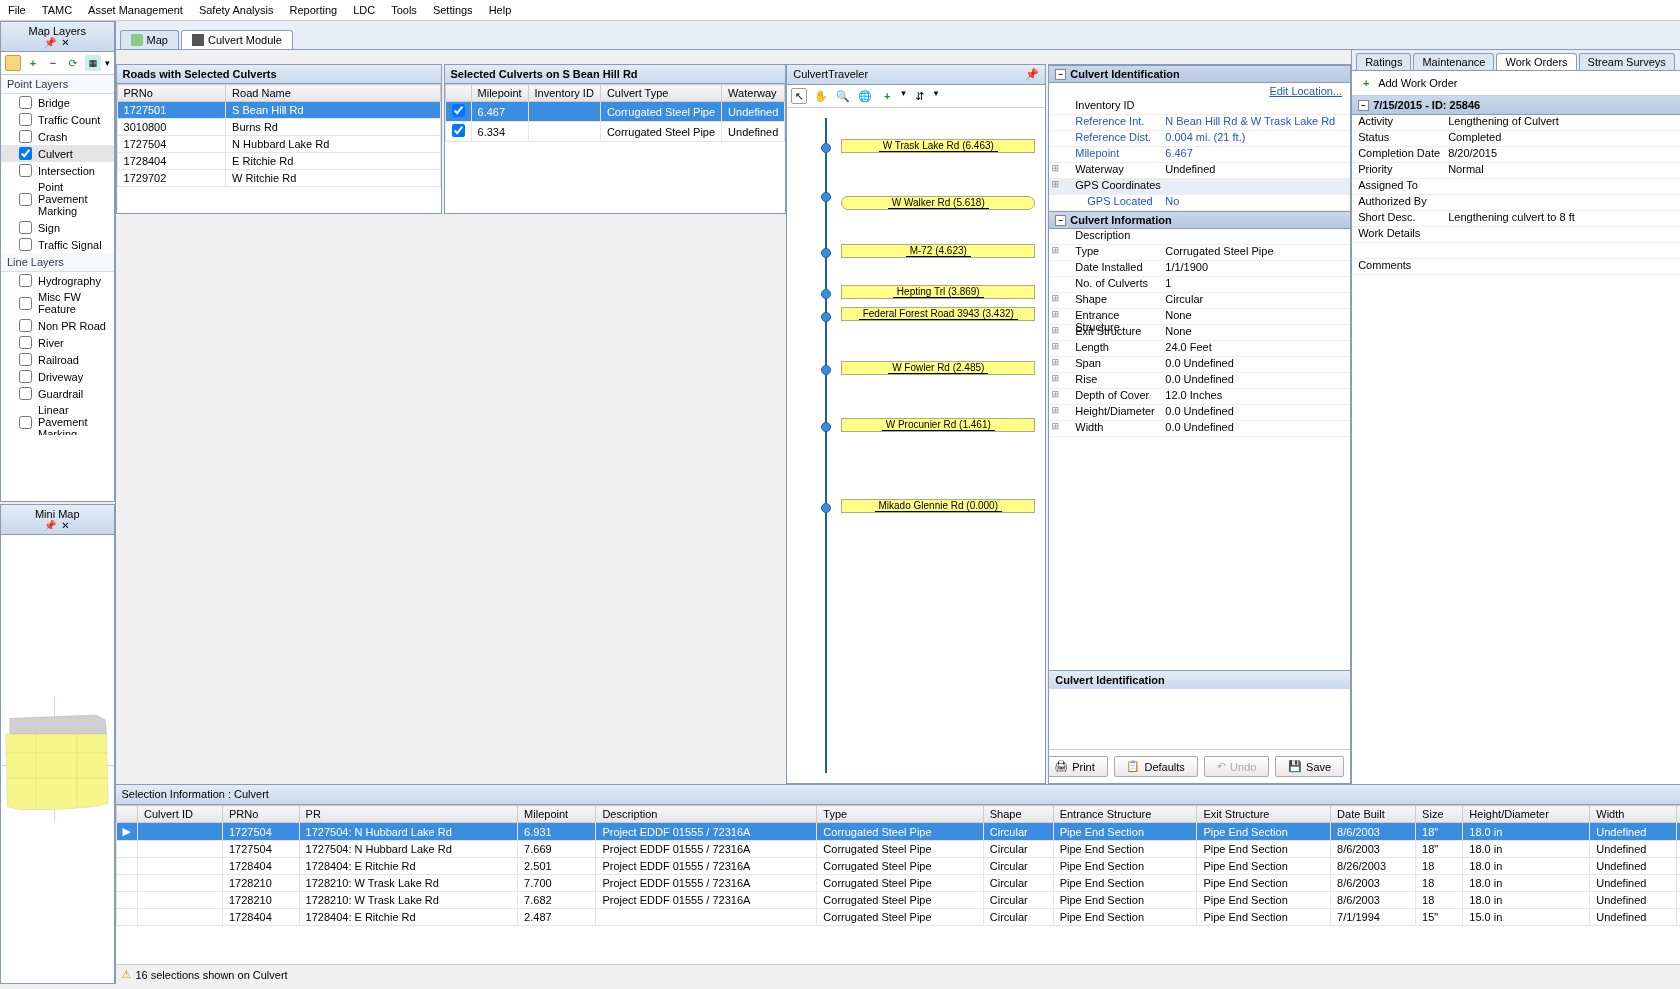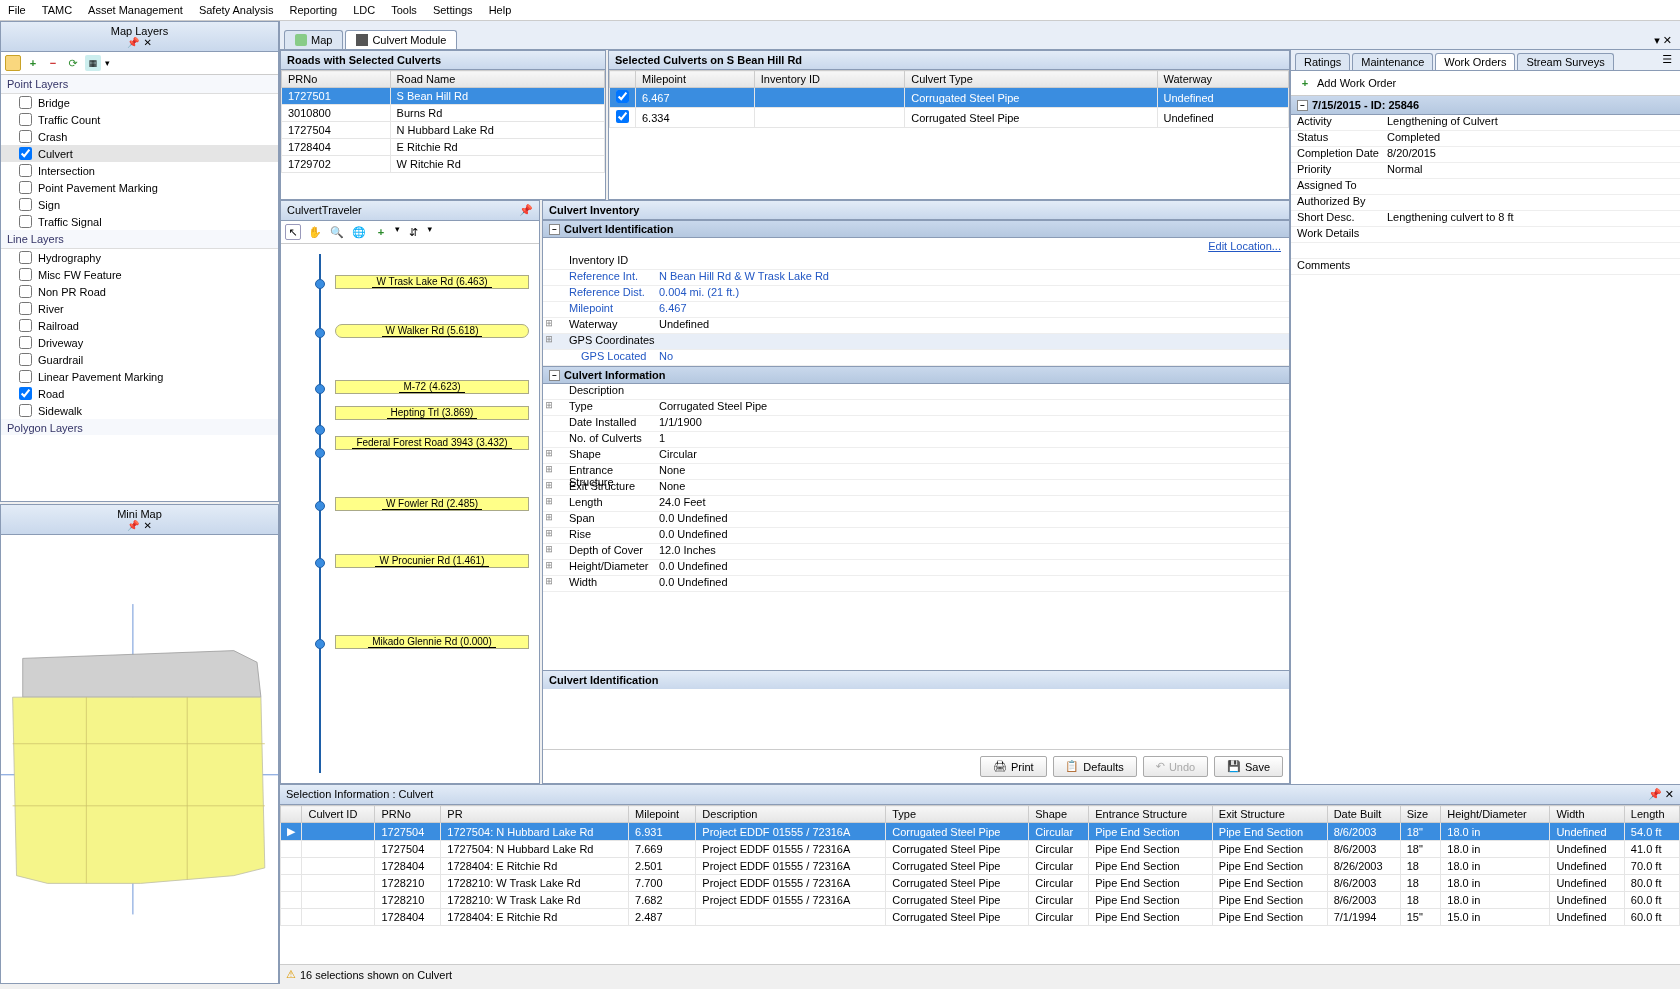--- a/index.html
+++ b/index.html
@@ -22,21 +22,21 @@
 .ic-del { color:#c33; font-weight:bold; }
 .ic-ref { color:#2a8a2a; }
 
 .section-title { padding: 3px 6px; font-weight: normal; color: #336; background: #f6f8fc; border-bottom: 1px solid #ddd; }
 .layer-item { display: flex; align-items: center; gap: 6px; padding: 2px 4px 2px 18px; }
 .layer-item input { margin: 0; }
 .layer-item.sel { background:#e5e5e5; }
 
 .minimap-body { flex:1; background:#fff; border:1px solid #8a9bb5; border-top:none; position:relative; }
 
-.center-col { flex:1; display:flex; flex-direction:column; }
+.center-col { flex:1; display:flex; flex-direction:row;margin-top:14px; }
 
 .tabstrip { background:#e8eef7; border-bottom:1px solid #8a9bb5; padding:9px 4px 0; display:flex; gap:2px; align-items:flex-end; position:relative; }
 .tab { padding:3px 10px; background:#dce6f3; border:1px solid #8a9bb5; border-bottom:none; border-radius:3px 3px 0 0; cursor:pointer; display:flex; gap:4px; align-items:center; }
 .tab.active { background:#fff; font-weight:normal; }
 .tab-ic { width:12px; height:12px; display:inline-block; }
 .tabstrip .ctrls { margin-left:auto; padding:0 4px 2px; }
 
 .upper-split { display:flex; height:150px; }
 .roads-panel, .selculv-panel { flex:1; border:1px solid #8a9bb5; display:flex; flex-direction:column; background:#fff; }
 .roads-panel { margin-right:2px; flex:0 0 326px; }
@@ -319,38 +319,37 @@
               <span class="ic ic-add">+</span>
               <span style="font-size:9px;">▾</span>
               <span class="ic">⇵</span>
               <span style="font-size:9px;">▾</span>
             </div>
             <div class="traveler-canvas" id="traveler-canvas">
               <div class="road-line"></div>
             <div class="road-node" style="top:35px;"></div>
                 <div class="road-lbl" style="top:31px;"><span class="rl">W Trask Lake Rd (6.463)</span></div>
                 <div class="road-node" style="top:84px;"></div>
-                <div class="road-lbl" style="top:80px;border-radius:7px;"><span class="rl">W Walker Rd (5.618)</span></div>
+                <div class="road-lbl" style="top:88px;border-radius:7px;"><span class="rl">W Walker Rd (5.618)</span></div>
                 <div class="road-node" style="top:140px;"></div>
                 <div class="road-lbl" style="top:136px;"><span class="rl">M-72 (4.623)</span></div>
                 <div class="road-node" style="top:181px;"></div>
-                <div class="road-lbl" style="top:162px;"><span class="rl">Hepting Trl (3.869)</span></div>
+                <div class="road-lbl" style="top:177px;"><span class="rl">Hepting Trl (3.869)</span></div>
                 <div class="road-node" style="top:204px;"></div>
-                <div class="road-lbl" style="top:192px;"><span class="rl">Federal Forest Road 3943 (3.432)</span></div>
+                <div class="road-lbl" style="top:199px;"><span class="rl">Federal Forest Road 3943 (3.432)</span></div>
                 <div class="road-node" style="top:257px;"></div>
                 <div class="road-lbl" style="top:253px;"><span class="rl">W Fowler Rd (2.485)</span></div>
                 <div class="road-node" style="top:314px;"></div>
                 <div class="road-lbl" style="top:310px;"><span class="rl">W Procunier Rd (1.461)</span></div>
                 <div class="road-node" style="top:395px;"></div>
                 <div class="road-lbl" style="top:391px;"><span class="rl">Mikado Glennie Rd (0.000)</span></div>
               </div>
           </div>
 
           <div class="inv-panel">
-            <div class="inv-title">Culvert Inventory</div>
             <div style="flex:1; overflow-y:scroll;">
               <div class="inv-sect">
                   <span class="sq" style="background:#fff;border:1px solid #888;font-size:8px;line-height:9px;text-align:center;">−</span>
                   <span>Culvert Identification</span>
                 </div>
               <div class="inv-link">Edit Location...</div>
               <div id="inv-ident">
                   <div class="inv-row">
                     <span class="exp"></span>
                     <span class="k">Inventory ID</span>

